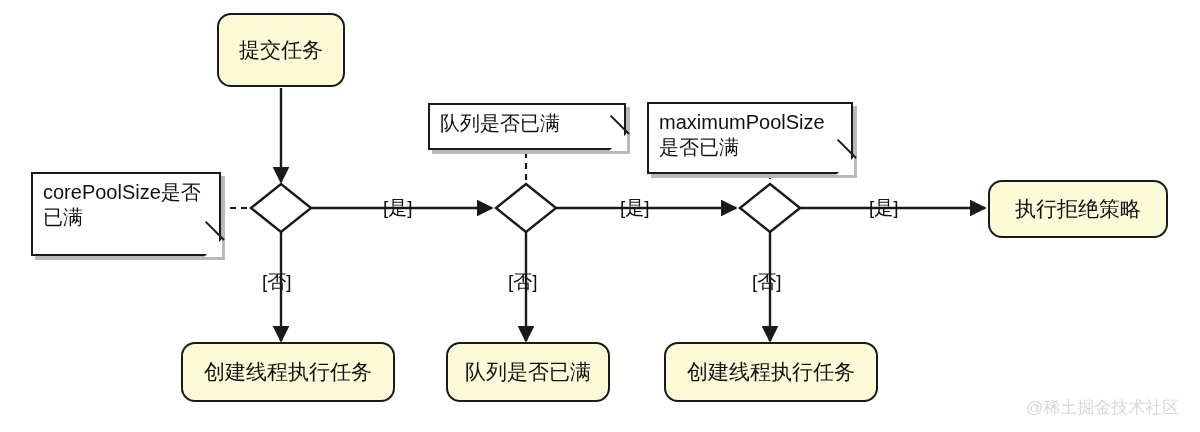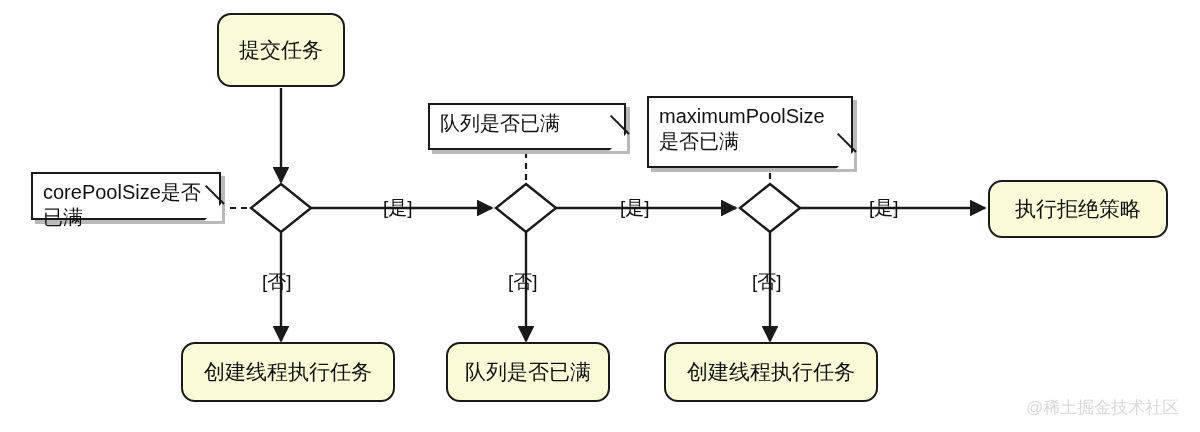--- a/index.html
+++ b/index.html
@@ -158,38 +158,38 @@
       <path d="M 770 232 L 770 341" marker-end="url(#arrow)"></path>
     </g>
 
     <g stroke="#1a1a1a" stroke-width="2.2" fill="none" stroke-dasharray="6 5">
       <path d="M 230 208 L 249 208"></path>
       <path d="M 526 152 L 526 182"></path>
       <path d="M 770 162 L 770 182"></path>
     </g>
   </svg>
 
-  <div class="note" style="left:31px; top:172px; width:190px; height:48px;border-radius:31px;">
+  <div class="note" style="left:31px; top:172px; width:190px; height:84px;border-radius:31px;">
     <div class="note-shadow"></div>
     <div class="note-body"></div>
     <div class="note-fold"></div>
     <div class="note-fold-line"></div>
     <div class="note-text">corePoolSize是否
 已满</div>
   </div>
 
   <div class="note" style="left:428px; top:103px; width:198px; height:47px;">
     <div class="note-shadow"></div>
     <div class="note-body"></div>
     <div class="note-fold"></div>
     <div class="note-fold-line"></div>
     <div class="note-text">队列是否已满</div>
   </div>
 
-  <div class="note" style="left:647px; top:96px; width:206px; height:72px;">
+  <div class="note" style="left:647px; top:102px; width:206px; height:72px;">
     <div class="note-shadow"></div>
     <div class="note-body"></div>
     <div class="note-fold"></div>
     <div class="note-fold-line"></div>
     <div class="note-text">maximumPoolSize
 是否已满</div>
   </div>
 
   <div class="activity" style="left:217px; top:13px; width:128px; height:74px;">
     <span>提交任务</span>

